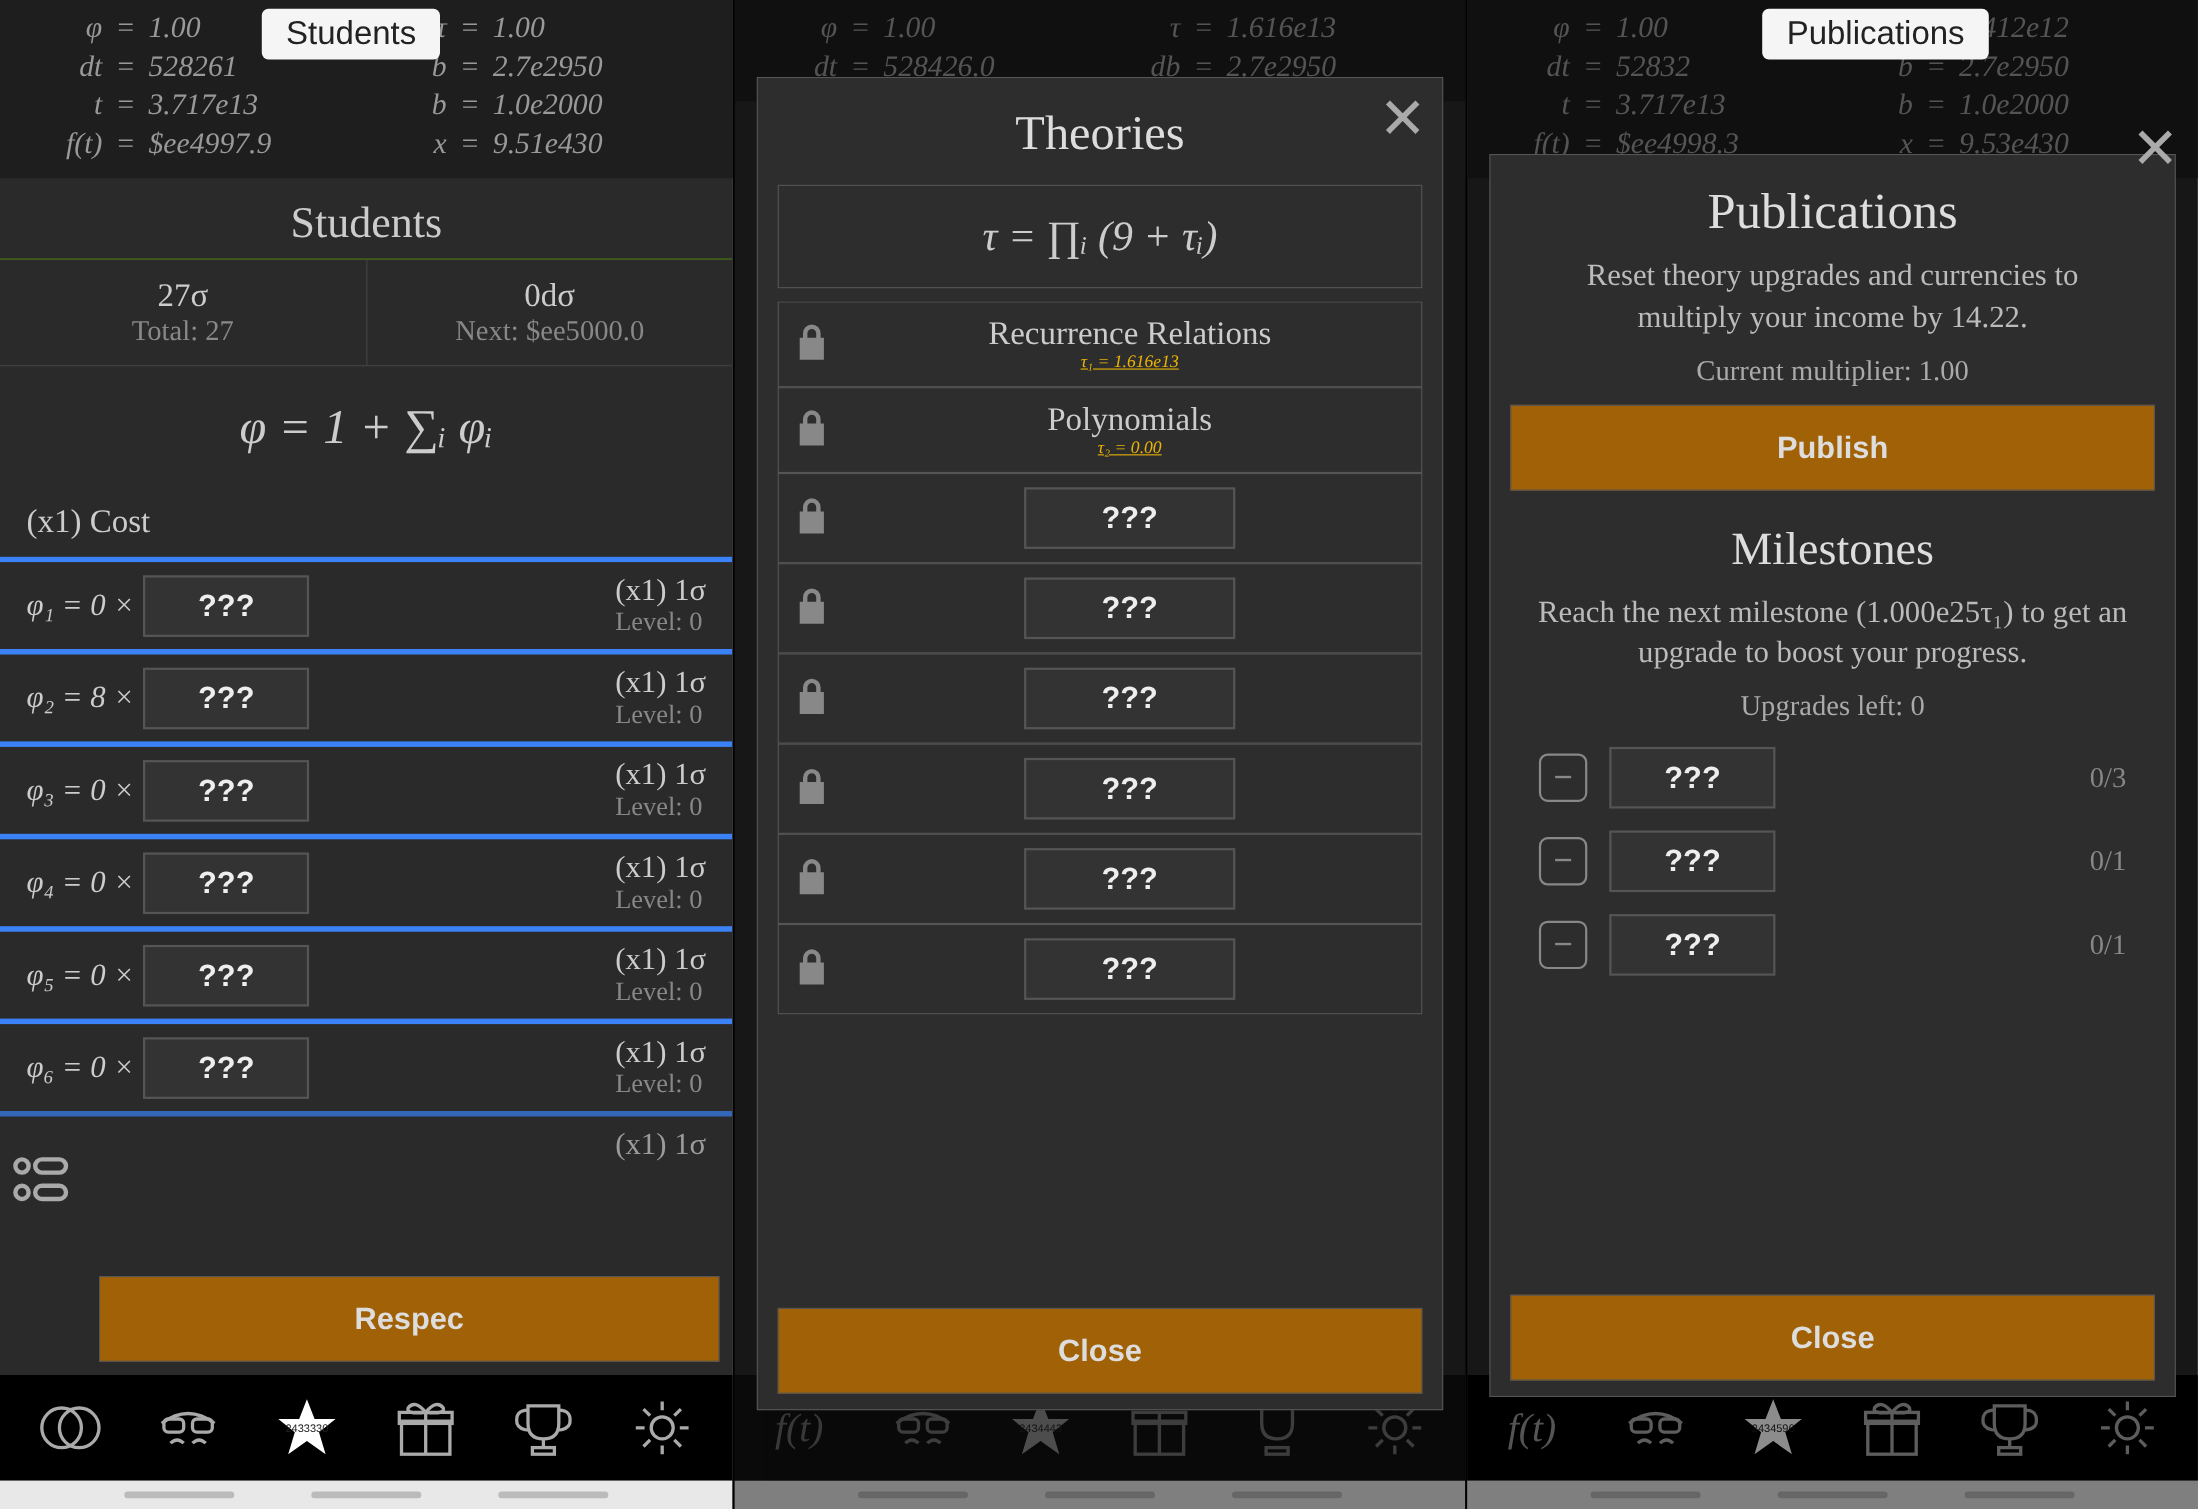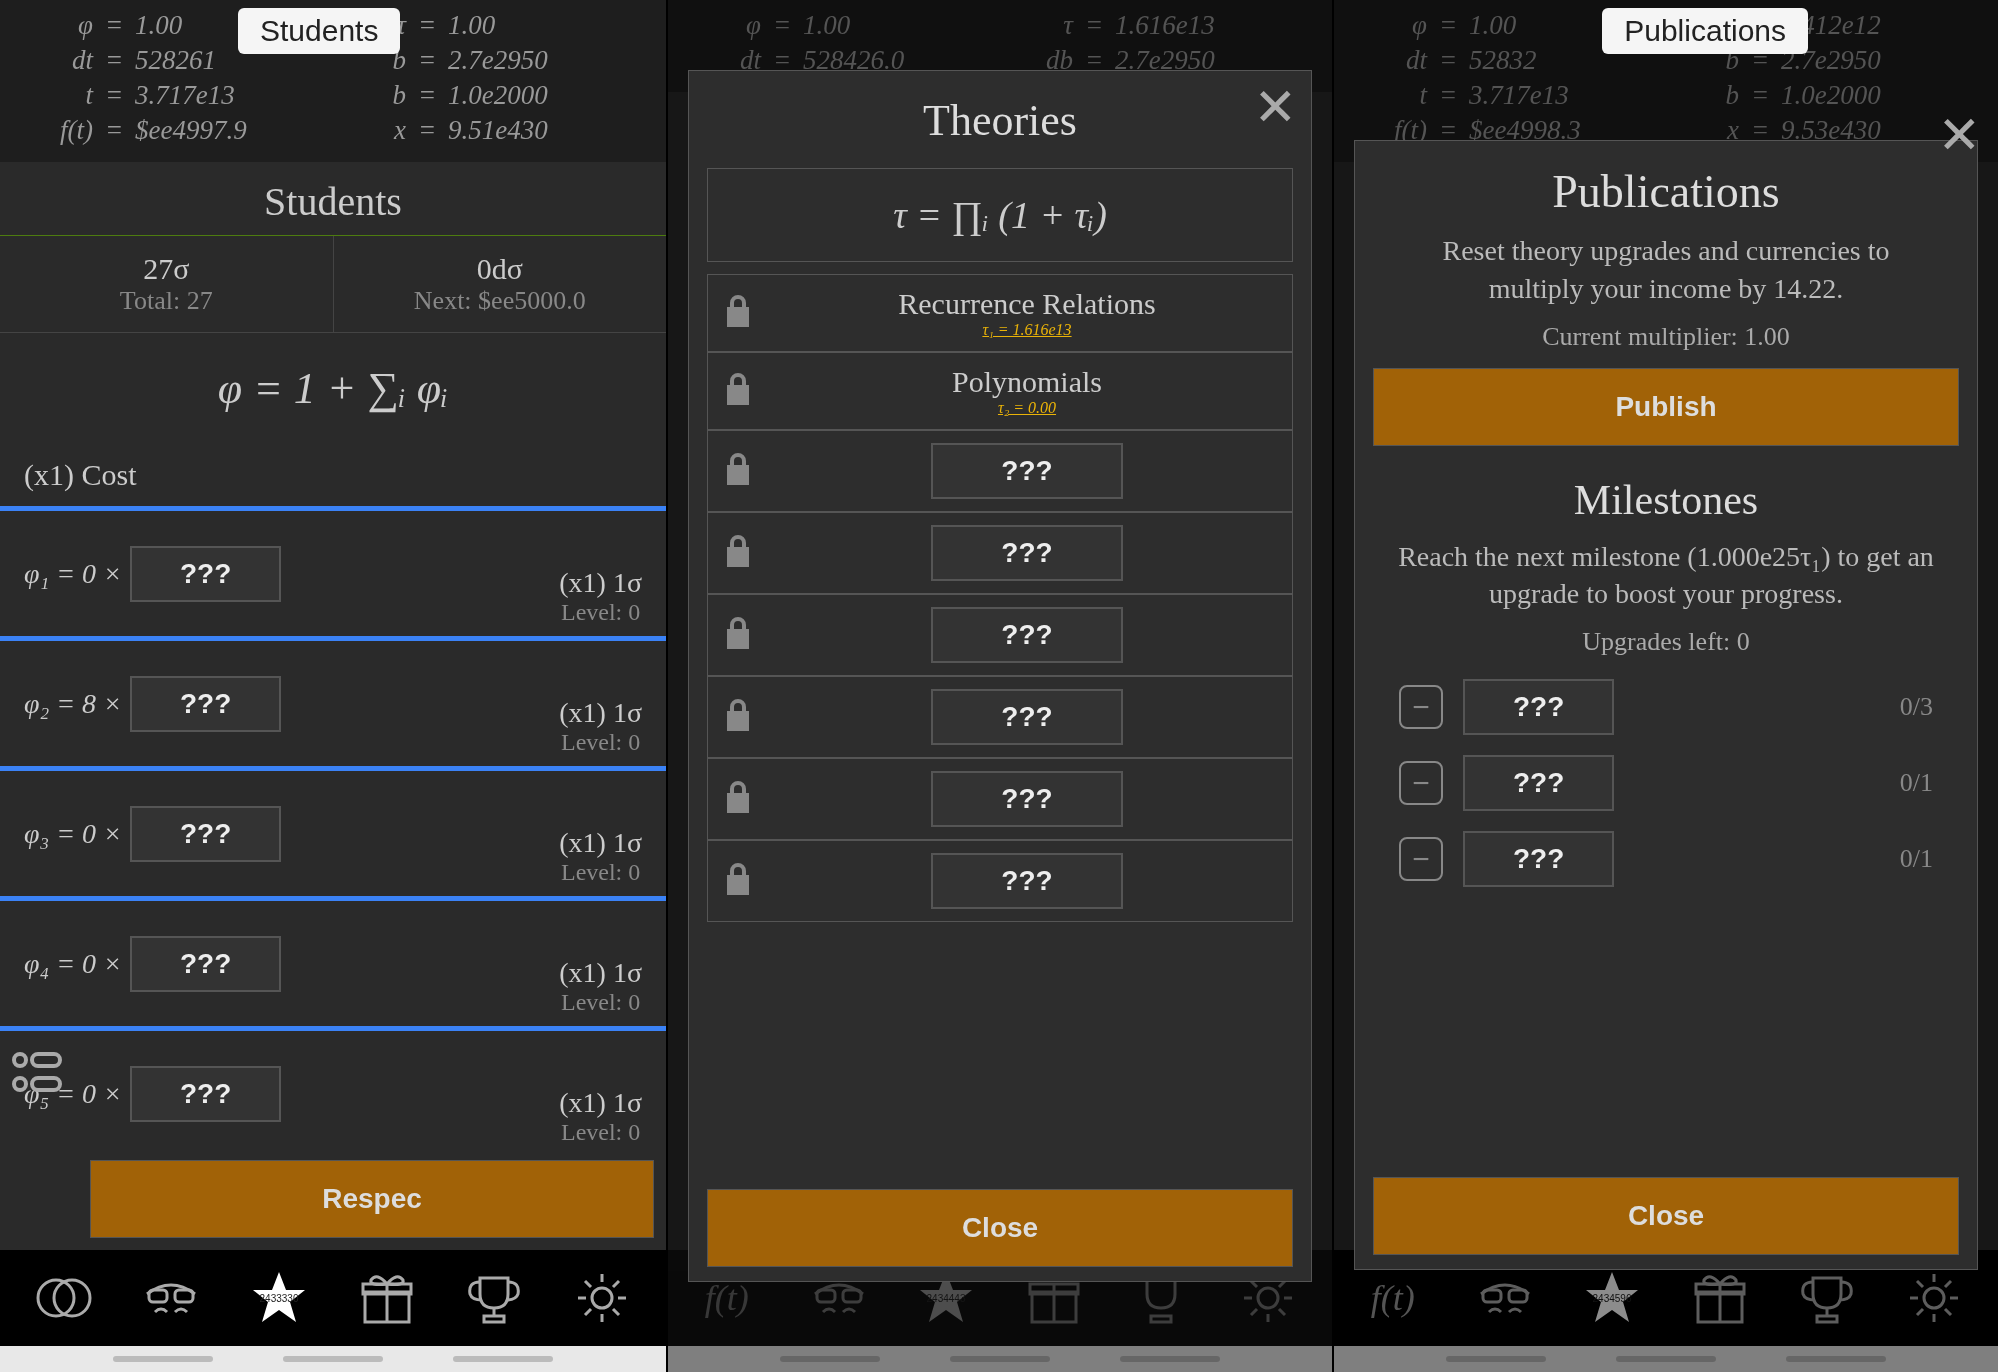--- a/index.html
+++ b/index.html
@@ -104,21 +104,21 @@
   .mystery-box {
     border: 2px solid #555;
     background: #333;
     color: #eee;
     font-style: normal;
     font-weight: bold;
     font-size: 28px;
     padding: 10px 48px;
     font-family: Arial, sans-serif;
   }
-  .rr-right { text-align: center; margin-top: 46px; }
+  .rr-right { text-align: left; }
   .rr-cost { font-size: 28px; color: #ccc; }
   .rr-level { font-size: 24px; color: #888; }
   .big-button {
     margin: 12px;
     padding: 22px;
     text-align: center;
     font-family: Arial, sans-serif;
     font-size: 28px;
     font-weight: bold;
     color: #ddd;
@@ -470,21 +470,21 @@
           <span class="stats-val">2.7e2950</span>
         </div>
     </div>
   </div>
 
   <div class="overlay"></div>
 
   <div class="dialog">
     <div class="dialog-close">✕</div>
     <div class="dialog-title">Theories</div>
-    <div class="formula-bar">τ = ∏ᵢ (1 + τᵢ)</div>
+    <div class="formula-bar">τ = ∏ᵢ (9 + τᵢ)</div>
 
     <div class="dialog-body">
       <div class="theory-row">
         <div class="lock"><svg viewBox="0 0 28 36" fill="#888">
               <path d="M6 14 V10 a8 8 0 0 1 16 0 v4 h3 v20 H3 V14 Z M10 14 h8 V10 a4 4 0 0 0 -8 0 Z"></path>
             </svg></div>
         <div class="theory-text">
             <div class="theory-name">Recurrence Relations</div>
             <div class="theory-sub">τ₁ = 1.616e13</div>
           </div>

